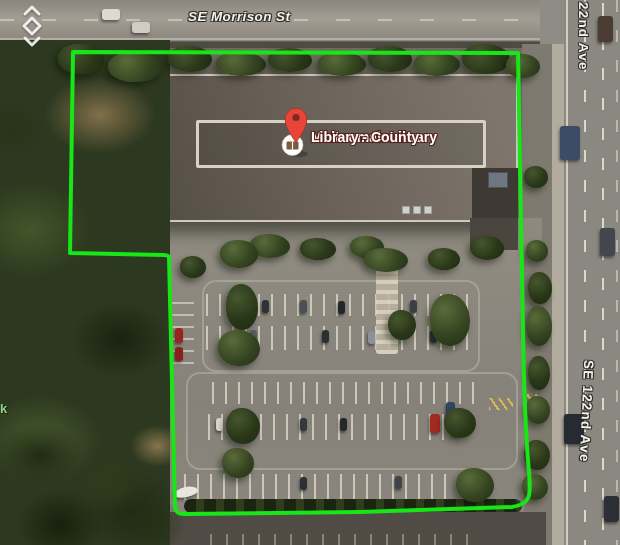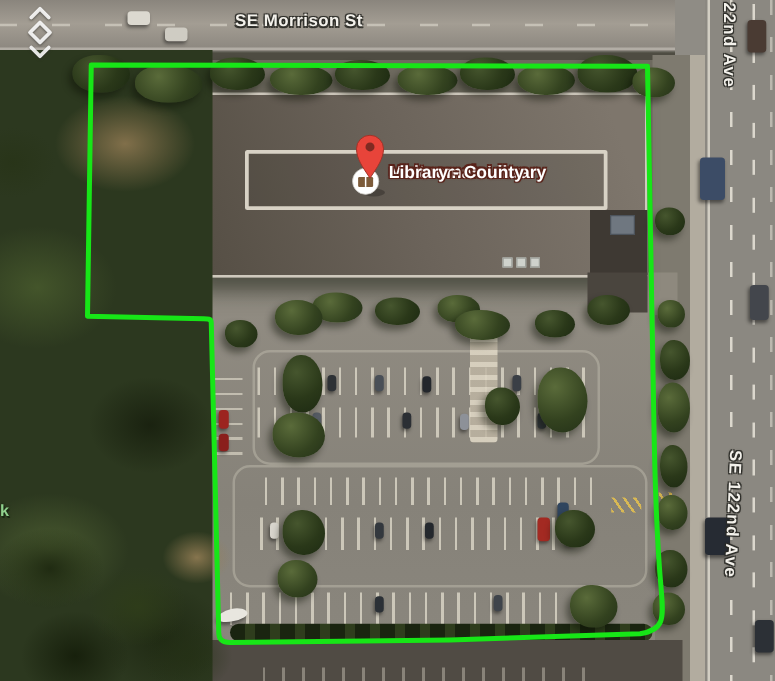--- a/index.html
+++ b/index.html
@@ -234,21 +234,21 @@
         <circle cx="296" cy="117.5" r="3.6" fill="#7e2a22"></circle>
       </g>
     </g>
   </svg>
 
   <div class="poi-label">
     <div>Multnomah Library</div>
     <div>Library - County</div>
   </div>
 
-  <div class="street-label" style="left:188px;top:9px;">SE Morrison St</div>
+  <div class="street-label" style="left:188px;top:9px;font-style:italic;">SE Morrison St</div>
 
   <div class="street-label vlabel" style="left:576px;top:2px;">22nd Ave</div>
 
   <div class="street-label vlabel" style="left:579px;top:360px;transform:rotate(2.5deg);">SE 122nd Ave</div>
 
   <div class="park-label">k</div>
 
   <svg class="dir-icon" width="40" height="48" viewBox="0 0 40 48">
     <g fill="none" stroke="rgba(255,255,255,.88)" stroke-width="3" stroke-linecap="round" stroke-linejoin="round">
       <path d="M13,12 L20,5 L27,12"></path>

